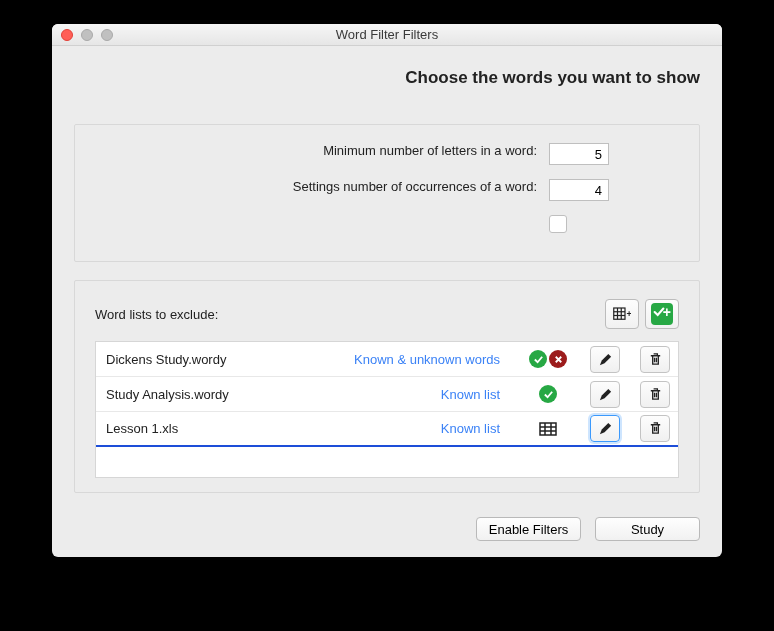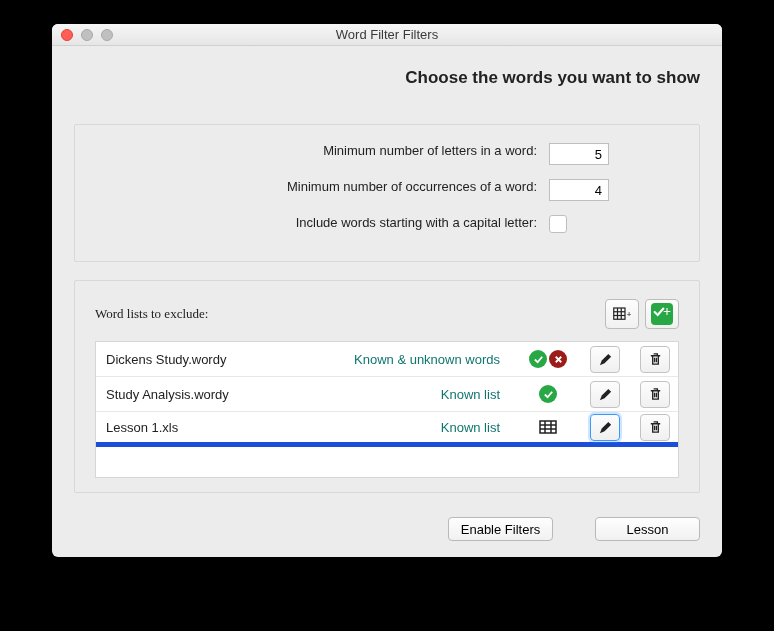--- a/index.html
+++ b/index.html
@@ -60,21 +60,20 @@
     padding: 2px 6px; font-size: 13px;
   }
   .chk {
     width: 18px; height: 18px; background: #fff;
     border: 1px solid #bfbfbf; border-radius: 3px;
     margin-right: 42px;
   }
   .section-header {
     display: flex; align-items: center; justify-content: space-between;
     margin-bottom: 12px;
-    font-family: Liberation Serif, serif;
   }
   .section-label { font-size: 13px; }
   .hdr-btns { display: flex; gap: 6px; }
   .icon-btn {
     width: 34px; height: 30px;
     background: linear-gradient(#fdfdfd,#f1f1f1);
     border: 1px solid #bcbcbc; border-radius: 4px;
     display: flex; align-items: center; justify-content: center;
     cursor: pointer;
   }
@@ -88,24 +87,24 @@
 
   .list {
     background: #fff; border: 1px solid #d6d6d6;
   }
   .row {
     display: flex; align-items: center;
     height: 35px; padding: 0 8px 0 10px;
     border-bottom: 1px solid #e8e8e8;
     gap: 20px;
   }
-  .row.last { border-bottom: 5px solid #1d4ed8; }
+  .row.last { border-bottom: 2px solid #1d4ed8; }
   .filler { height: 30px; }
   .row .fname { flex: 1; font-size: 13px; }
-  .row .ftype { font-size: 13px; color: #0f766e; margin-right: 6px; }
+  .row .ftype { font-size: 13px; color: #3b82f6; margin-right: 6px; }
   .status-icons { display: flex; gap: 2px; width: 44px; justify-content: center;}
   .circle {
     width: 18px; height: 18px; border-radius: 50%;
     display: flex; align-items: center; justify-content: center;
   }
   .circle.green { background: #27a844; }
   .circle.red { background: #9c1c1c; }
   .circle svg { width: 11px; height: 11px; }
   .row-btn {
     width: 30px; height: 27px;
@@ -119,21 +118,21 @@
   .grid-glyph { width:18px; height:14px; }
 
   .footer {
     display: flex; justify-content: flex-end; gap: 14px;
     padding-top: 6px;
   }
   .btn {
     min-width: 105px; height: 24px;
     background: linear-gradient(#fefefe,#f1f1f1);
     border: 1px solid #b9b9b9; border-radius: 4px;
-    font-size: 13px; cursor: pointer; margin-left: 28px;
+    font-size: 13px; cursor: pointer;
   }
 </style>
 </head>
 <body>
 
 <div class="window">
   <div class="titlebar">
     <div class="traffic">
       <div class="tl red"></div>
       <div class="tl yel"></div>
@@ -144,25 +143,24 @@
 
   <div class="content">
     <h2 class="heading">Choose the words you want to show</h2>
 
     <div class="panel">
       <div class="form-row">
         <label>Minimum number of letters in a word:</label>
         <input class="num-input" value="5" style="">
       </div>
       <div class="form-row">
-        <label>Minimum number of occurrences of a word:</label>
+        <label>Settings number of occurrences of a word:</label>
         <input class="num-input" value="4" style="">
       </div>
       <div class="form-row">
-        <label>Include words starting with a capital letter:</label>
         <div class="chk"></div>
       </div>
     </div>
 
     <div class="panel">
       <div class="section-header">
         <div class="section-label">Word lists to exclude:</div>
         <div class="hdr-btns">
           <div class="icon-btn">
             <svg viewBox="0 0 24 18">
@@ -263,16 +261,16 @@
               </svg>
           </div>
         </div>
 
         <div class="filler"></div>
       </div>
     </div>
 
     <div class="footer">
       <button class="btn">Enable Filters</button>
-      <button class="btn">Lesson</button>
+      <button class="btn">Study</button>
     </div>
   </div>
 </div>
 
 </body></html>

